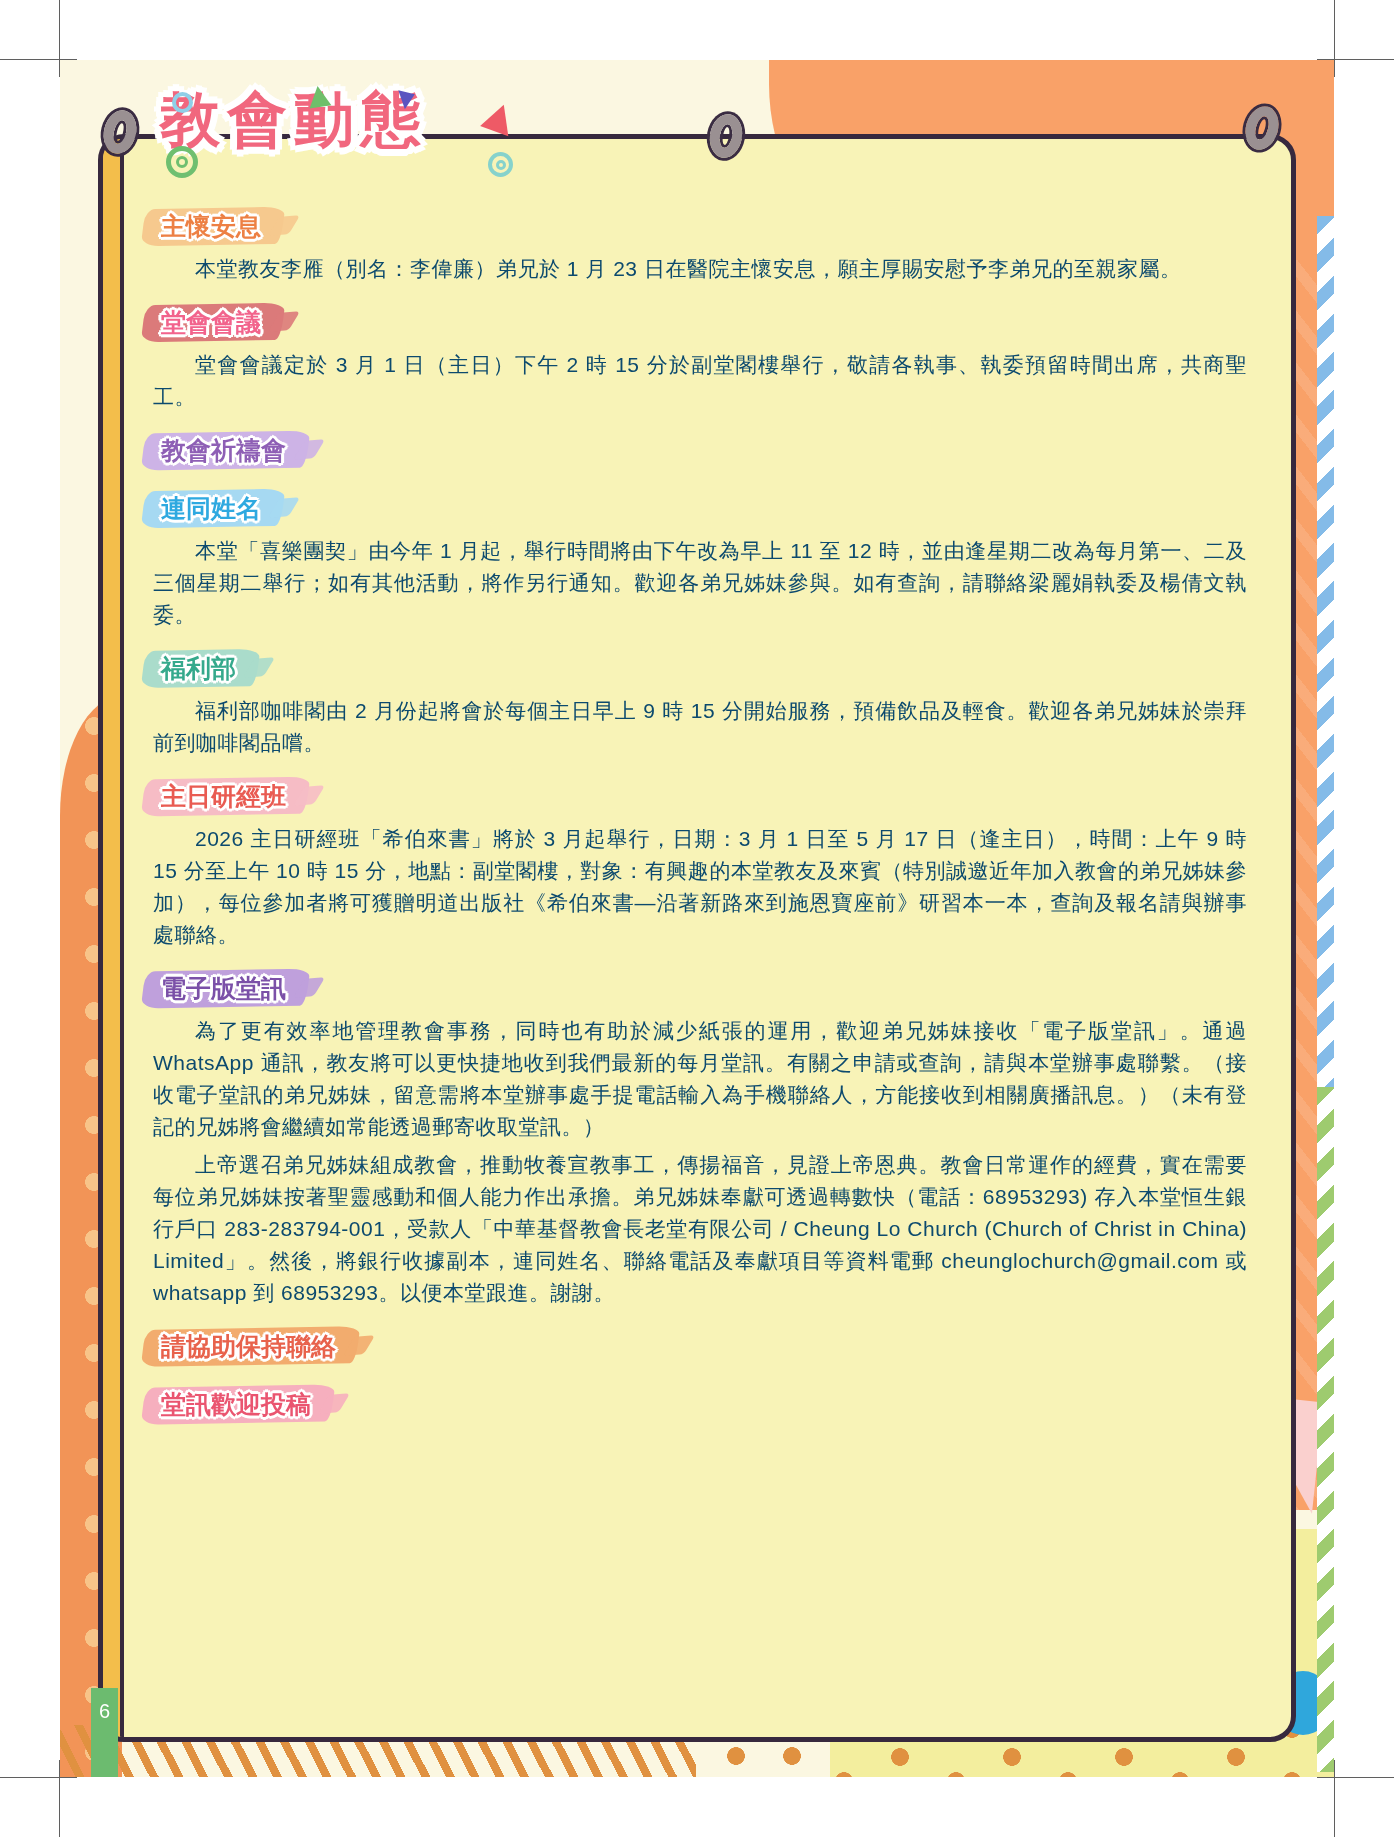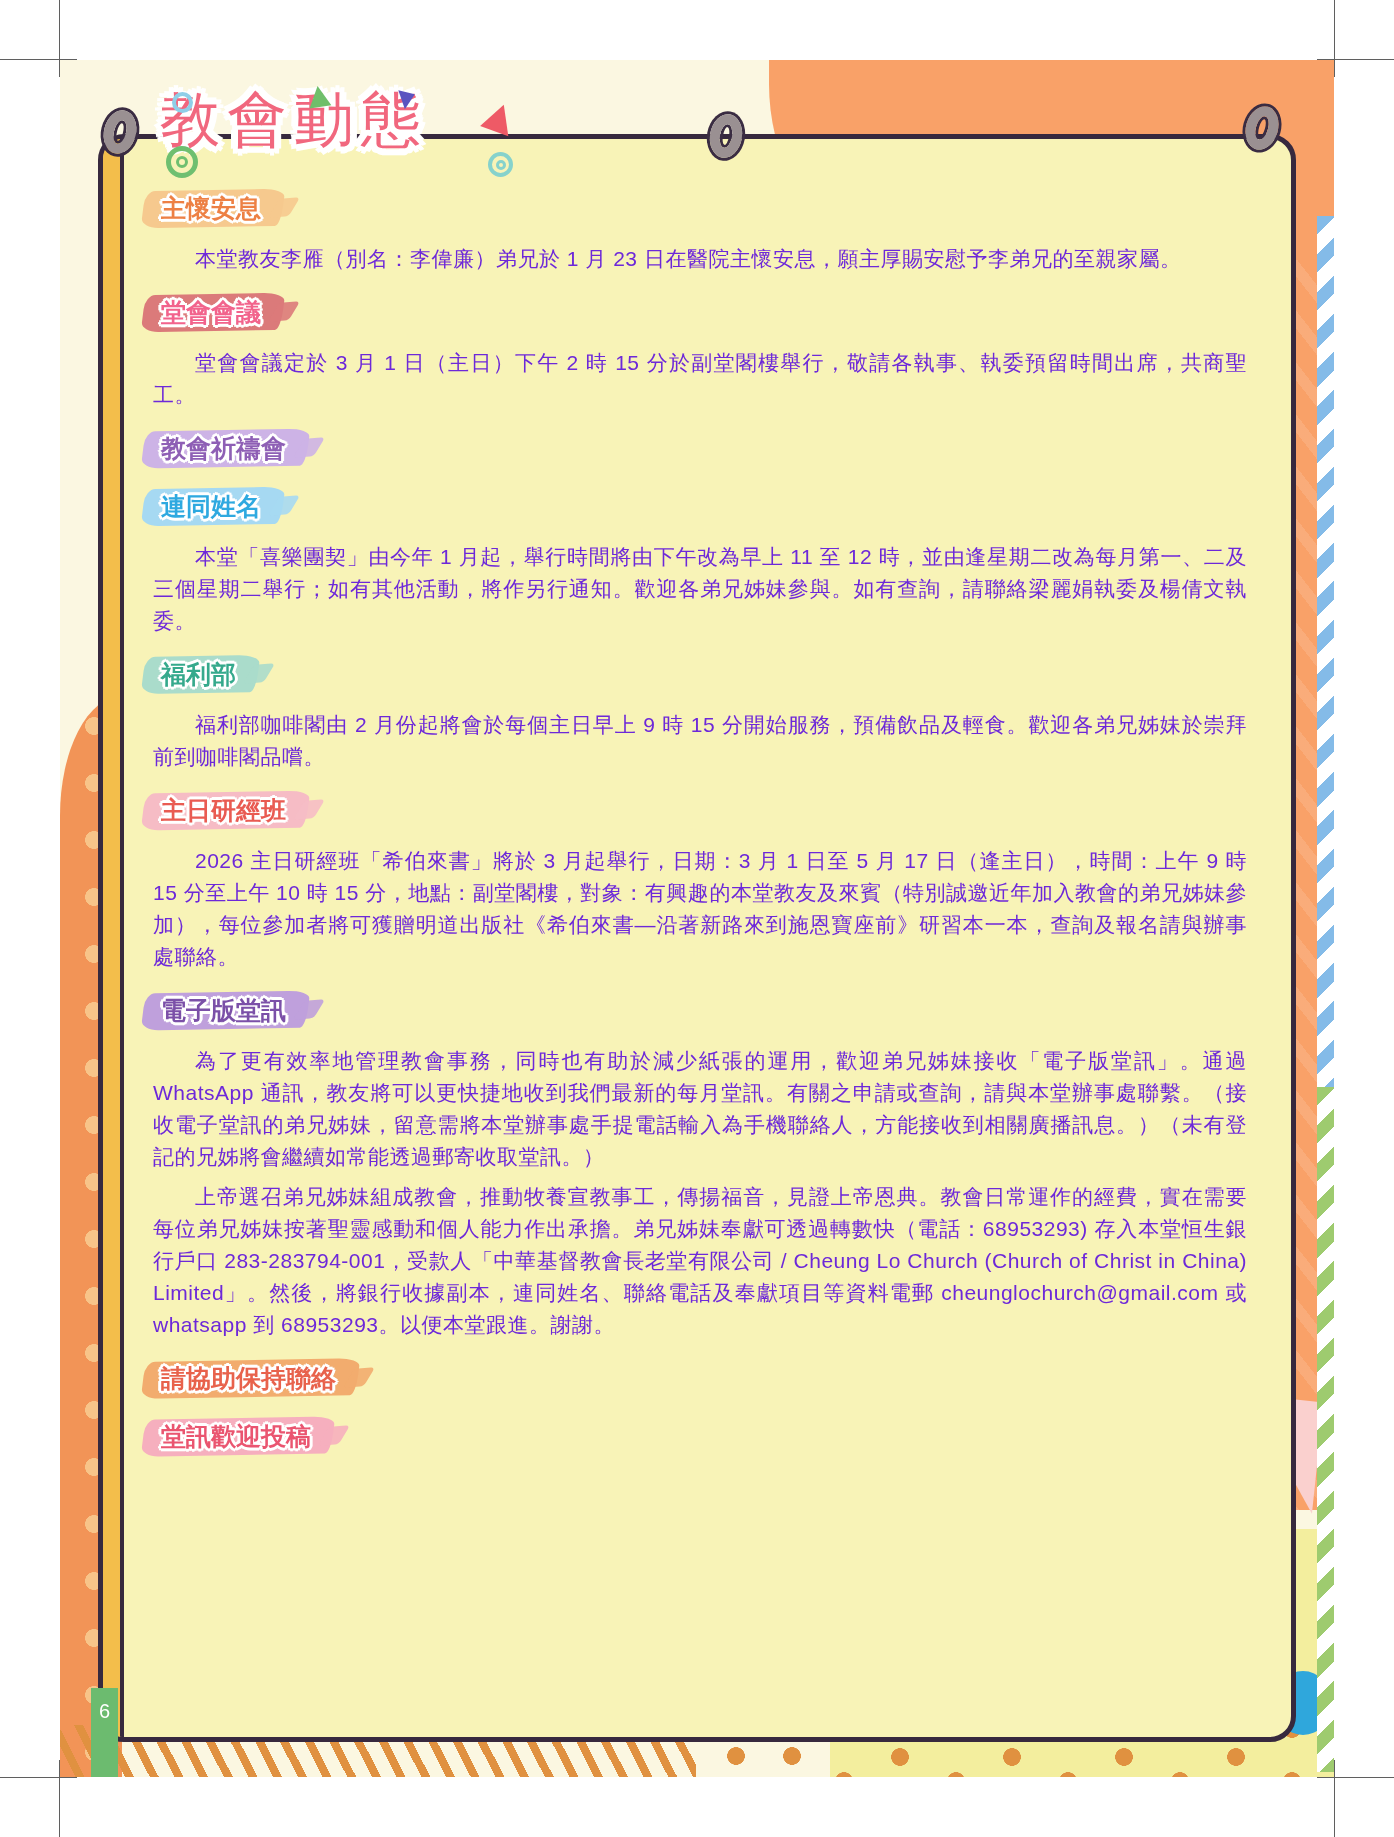--- a/index.html
+++ b/index.html
@@ -62,21 +62,21 @@
   
   .ring{position:absolute;width:32px;height:44px;border:10px solid #9A9092;border-radius:50%;
         box-sizing:border-box;z-index:20;
         box-shadow:0 0 0 3px #3A2C42, inset 0 0 0 3px #3A2C42;}
   .ring.r1{left:44px;top:50px;transform:rotate(14deg);}
   .ring.r2{left:650px;top:54px;transform:rotate(10deg);}
   .ring.r3{left:1186px;top:46px;transform:rotate(16deg);}
 
   
   .title-wrap{position:absolute;left:100px;top:20px;z-index:30;}
-  .page-title{font-size:60px;font-weight:normal;letter-spacing:7px;color:var(--c-title,#F1677E);
+  .page-title{font-size:60px;font-weight:bold;letter-spacing:7px;color:var(--c-title,#F1677E);
         text-shadow:-5px 0 0 #fff,5px 0 0 #fff,0 -5px 0 #fff,0 5px 0 #fff,
                     -4px -4px 0 #fff,4px -4px 0 #fff,-4px 4px 0 #fff,4px 4px 0 #fff,
                     -7px 0 0 #fff,7px 0 0 #fff,0 -7px 0 #fff,0 7px 0 #fff,
                     -5px -5px 0 #fff,5px -5px 0 #fff,-5px 5px 0 #fff,5px 5px 0 #fff;}
   .tri{position:absolute;width:0;height:0;z-index:31;}
   .tri-green{left:248px;top:26px;border-left:11px solid transparent;border-right:11px solid transparent;
         border-bottom:21px solid #6FBF6A;transform:rotate(-8deg);}
   .flag-purple{left:336px;top:32px;border-top:17px solid #5B54C0;border-left:11px solid transparent;
         border-right:6px solid transparent;transform:rotate(14deg);}
   .tri-red{left:424px;top:44px;border-left:15px solid transparent;border-right:15px solid transparent;
@@ -96,22 +96,22 @@
       color:var(--hd,#E06030);margin:12px 0 7px -4px;padding:3px 16px 3px 12px;
       text-shadow:-2px 0 0 #fff,2px 0 0 #fff,0 -2px 0 #fff,0 2px 0 #fff,
                   -2px -2px 0 #fff,2px -2px 0 #fff,-2px 2px 0 #fff,2px 2px 0 #fff,
                   -3px 0 0 #fff,3px 0 0 #fff,0 3px 0 #fff,0 -3px 0 #fff;}
   .hd::before{content:"";position:absolute;inset:1px -6px 1px -6px;background:var(--bg,#F6C98E);
       border-radius:10px 22px 6px 18px / 14px 8px 20px 10px;
       transform:rotate(-1deg) skewX(-8deg);z-index:-1;}
   .hd::after{content:"";position:absolute;right:-17px;top:9px;bottom:11px;width:20px;
       background:var(--bg,#F6C98E);transform:skewX(-34deg) rotate(-4deg);
       border-radius:4px;opacity:.9;z-index:-1;}
-  .section:first-child .hd{margin-top:2px;}
-  .body{margin:8px 0 6px;font-size:21px;line-height:32px;color:#6d28d9;
+  .section:first-child .hd{margin-top:20px;}
+  .body{margin:0 0 6px;font-size:21px;line-height:32px;color:#0c4a6e;
       text-align:justify;text-indent:2em;letter-spacing:.5px;}
   .body .small{font-size:17.5px;}
 
   
   .tab{position:absolute;left:31px;top:1628px;width:27px;height:89px;z-index:40;
       background:var(--c-tab,#6CBB6F);color:#ffffff;font-size:20px;text-align:center;
       padding-top:12px;box-sizing:border-box;}
 </style>
 </head>
 <body>

